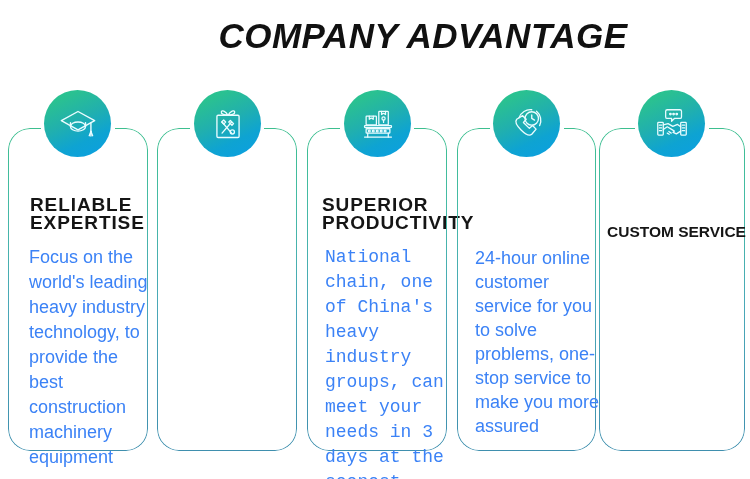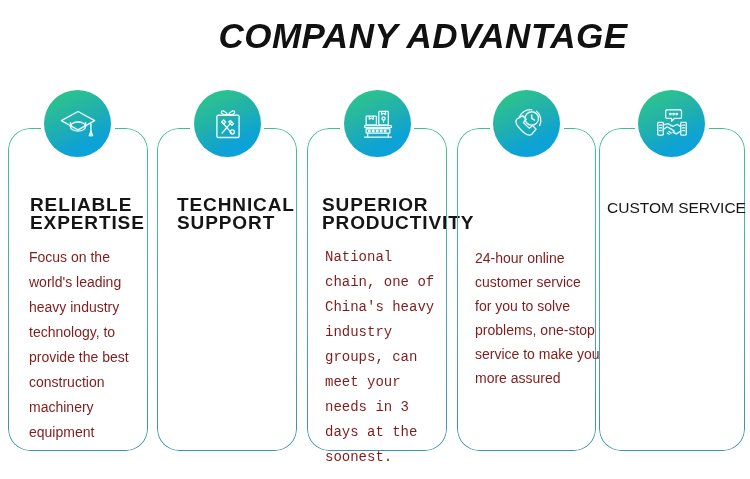--- a/index.html
+++ b/index.html
@@ -105,30 +105,31 @@
     position: absolute;
     font-family: "Liberation Sans", sans-serif;
     font-size: 19px;
     font-weight: 600;
     letter-spacing: 0.9px;
     color: #151515;
     line-height: 18px;
     white-space: pre-line;
   }
   .card-title.plain {
-    font-weight: normal;
+    font-weight: bold;
     letter-spacing: 0px;
     font-size: 15.5px;
+    margin-top: 24px;
   }
 
   .card-body {
     position: absolute;
     font-family: "Liberation Sans", sans-serif;
-    font-size: 14px;
-    color: #7f1d1d;
+    font-size: 18px;
+    color: #3b82f6;
     line-height: 25px;
     white-space: pre-line;
   }
   .card-body.tight {
     line-height: 24px;
     margin-left: 8px;
   }
 
   
   #card-1 { left: 8px;   width: 140px; }
@@ -193,22 +194,20 @@
         <rect x="10" y="13" width="28" height="28" rx="1.5"></rect>
         <path d="M24 13 C21 7 16 6 15.5 9 C15 11.5 20 13 24 13 Z"></path>
         <path d="M24 13 C27 7 32 6 32.5 9 C33 11.5 28 13 24 13 Z"></path>
         <path d="M16.5 35.5 L28.5 21.5"></path>
         <path d="M16.5 21.5 L28.5 35.5"></path>
         <path d="M27 19.5 L31 23.5 L29 25.5 L25 21.5 Z"></path>
         <path d="M18.5 19 L21 21.5 L18.5 24 L16 21.5 Z"></path>
         <circle cx="29.5" cy="34" r="2.6"></circle>
       </svg>
     </div>
-    <div class="card-title" id="title-2">TECHNICAL
-SUPPORT</div>
 
     <div class="card" id="card-3">
       <div class="card-border"></div>
       <div class="card-notch"></div>
     </div>
     <div class="icon-circle" id="icon-3">
       <svg width="38" height="38" viewBox="0 0 48 48" fill="none" stroke="#eafcff" stroke-width="1.6" stroke-linecap="round" stroke-linejoin="round">
         <rect x="9" y="14" width="13" height="11" rx="0.8"></rect>
         <path d="M13 14 L13 18 L15.5 16.5 L18 18 L18 14"></path>
         <rect x="25" y="8" width="12" height="17" rx="0.8"></rect>

